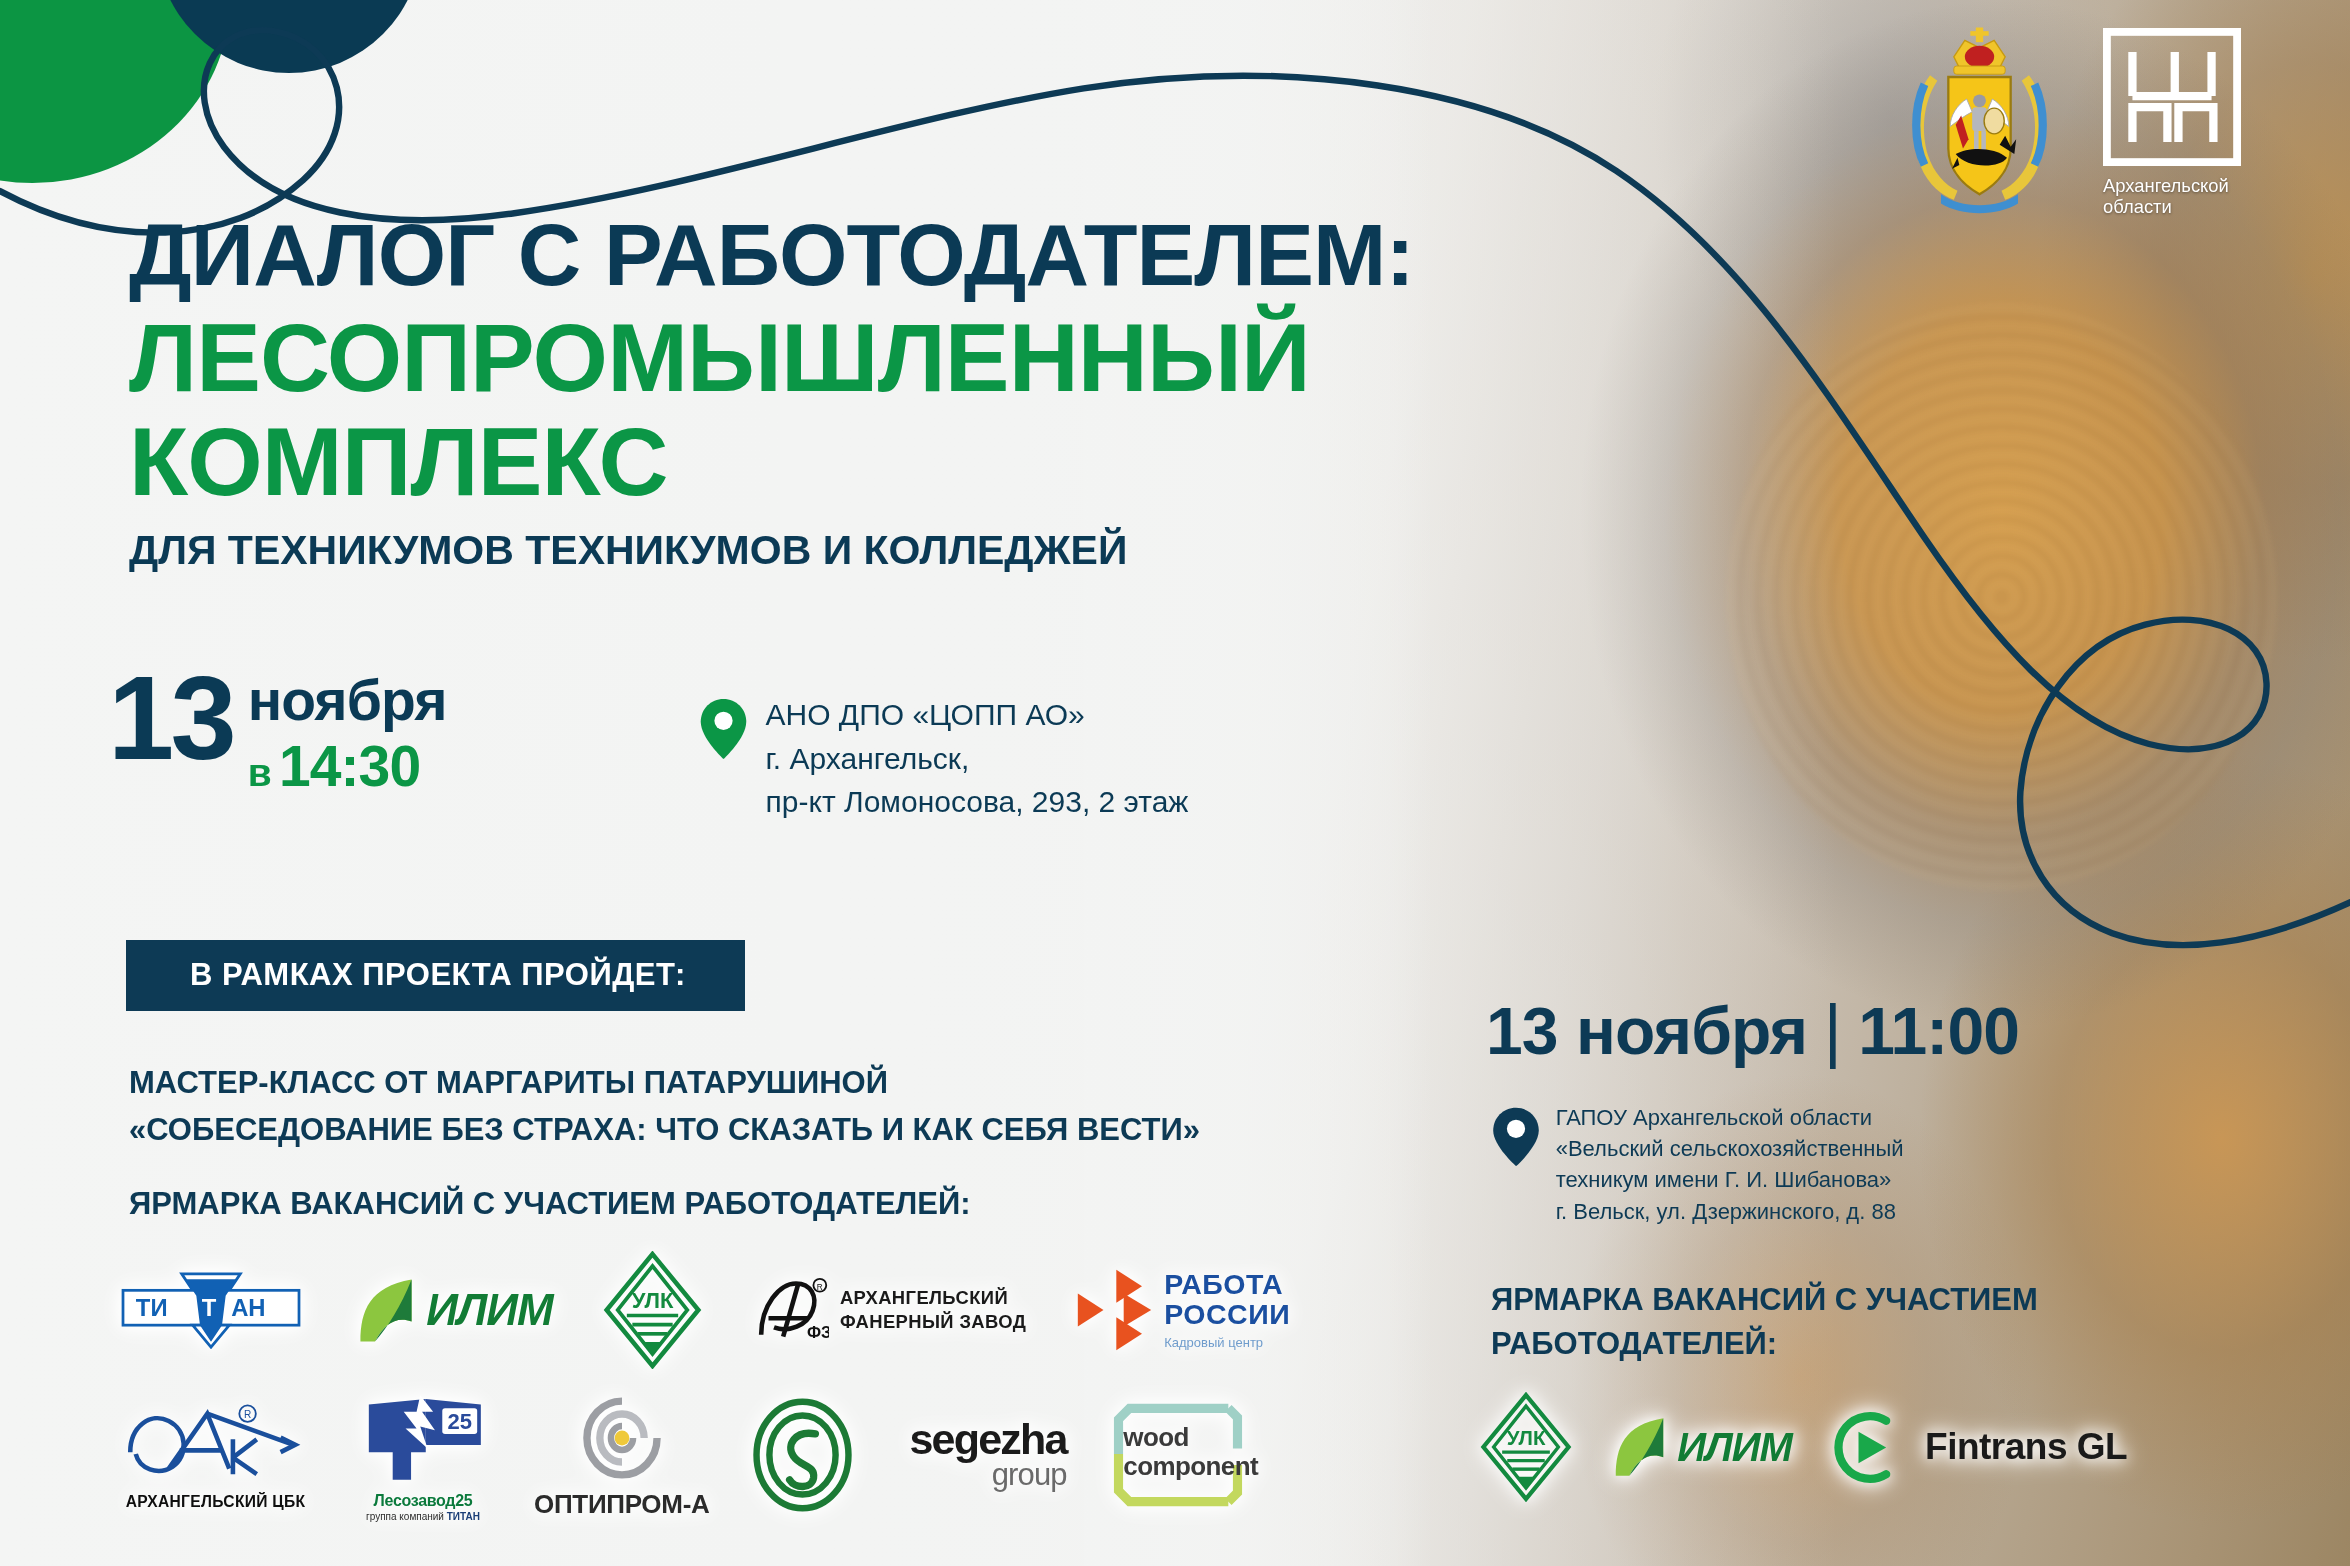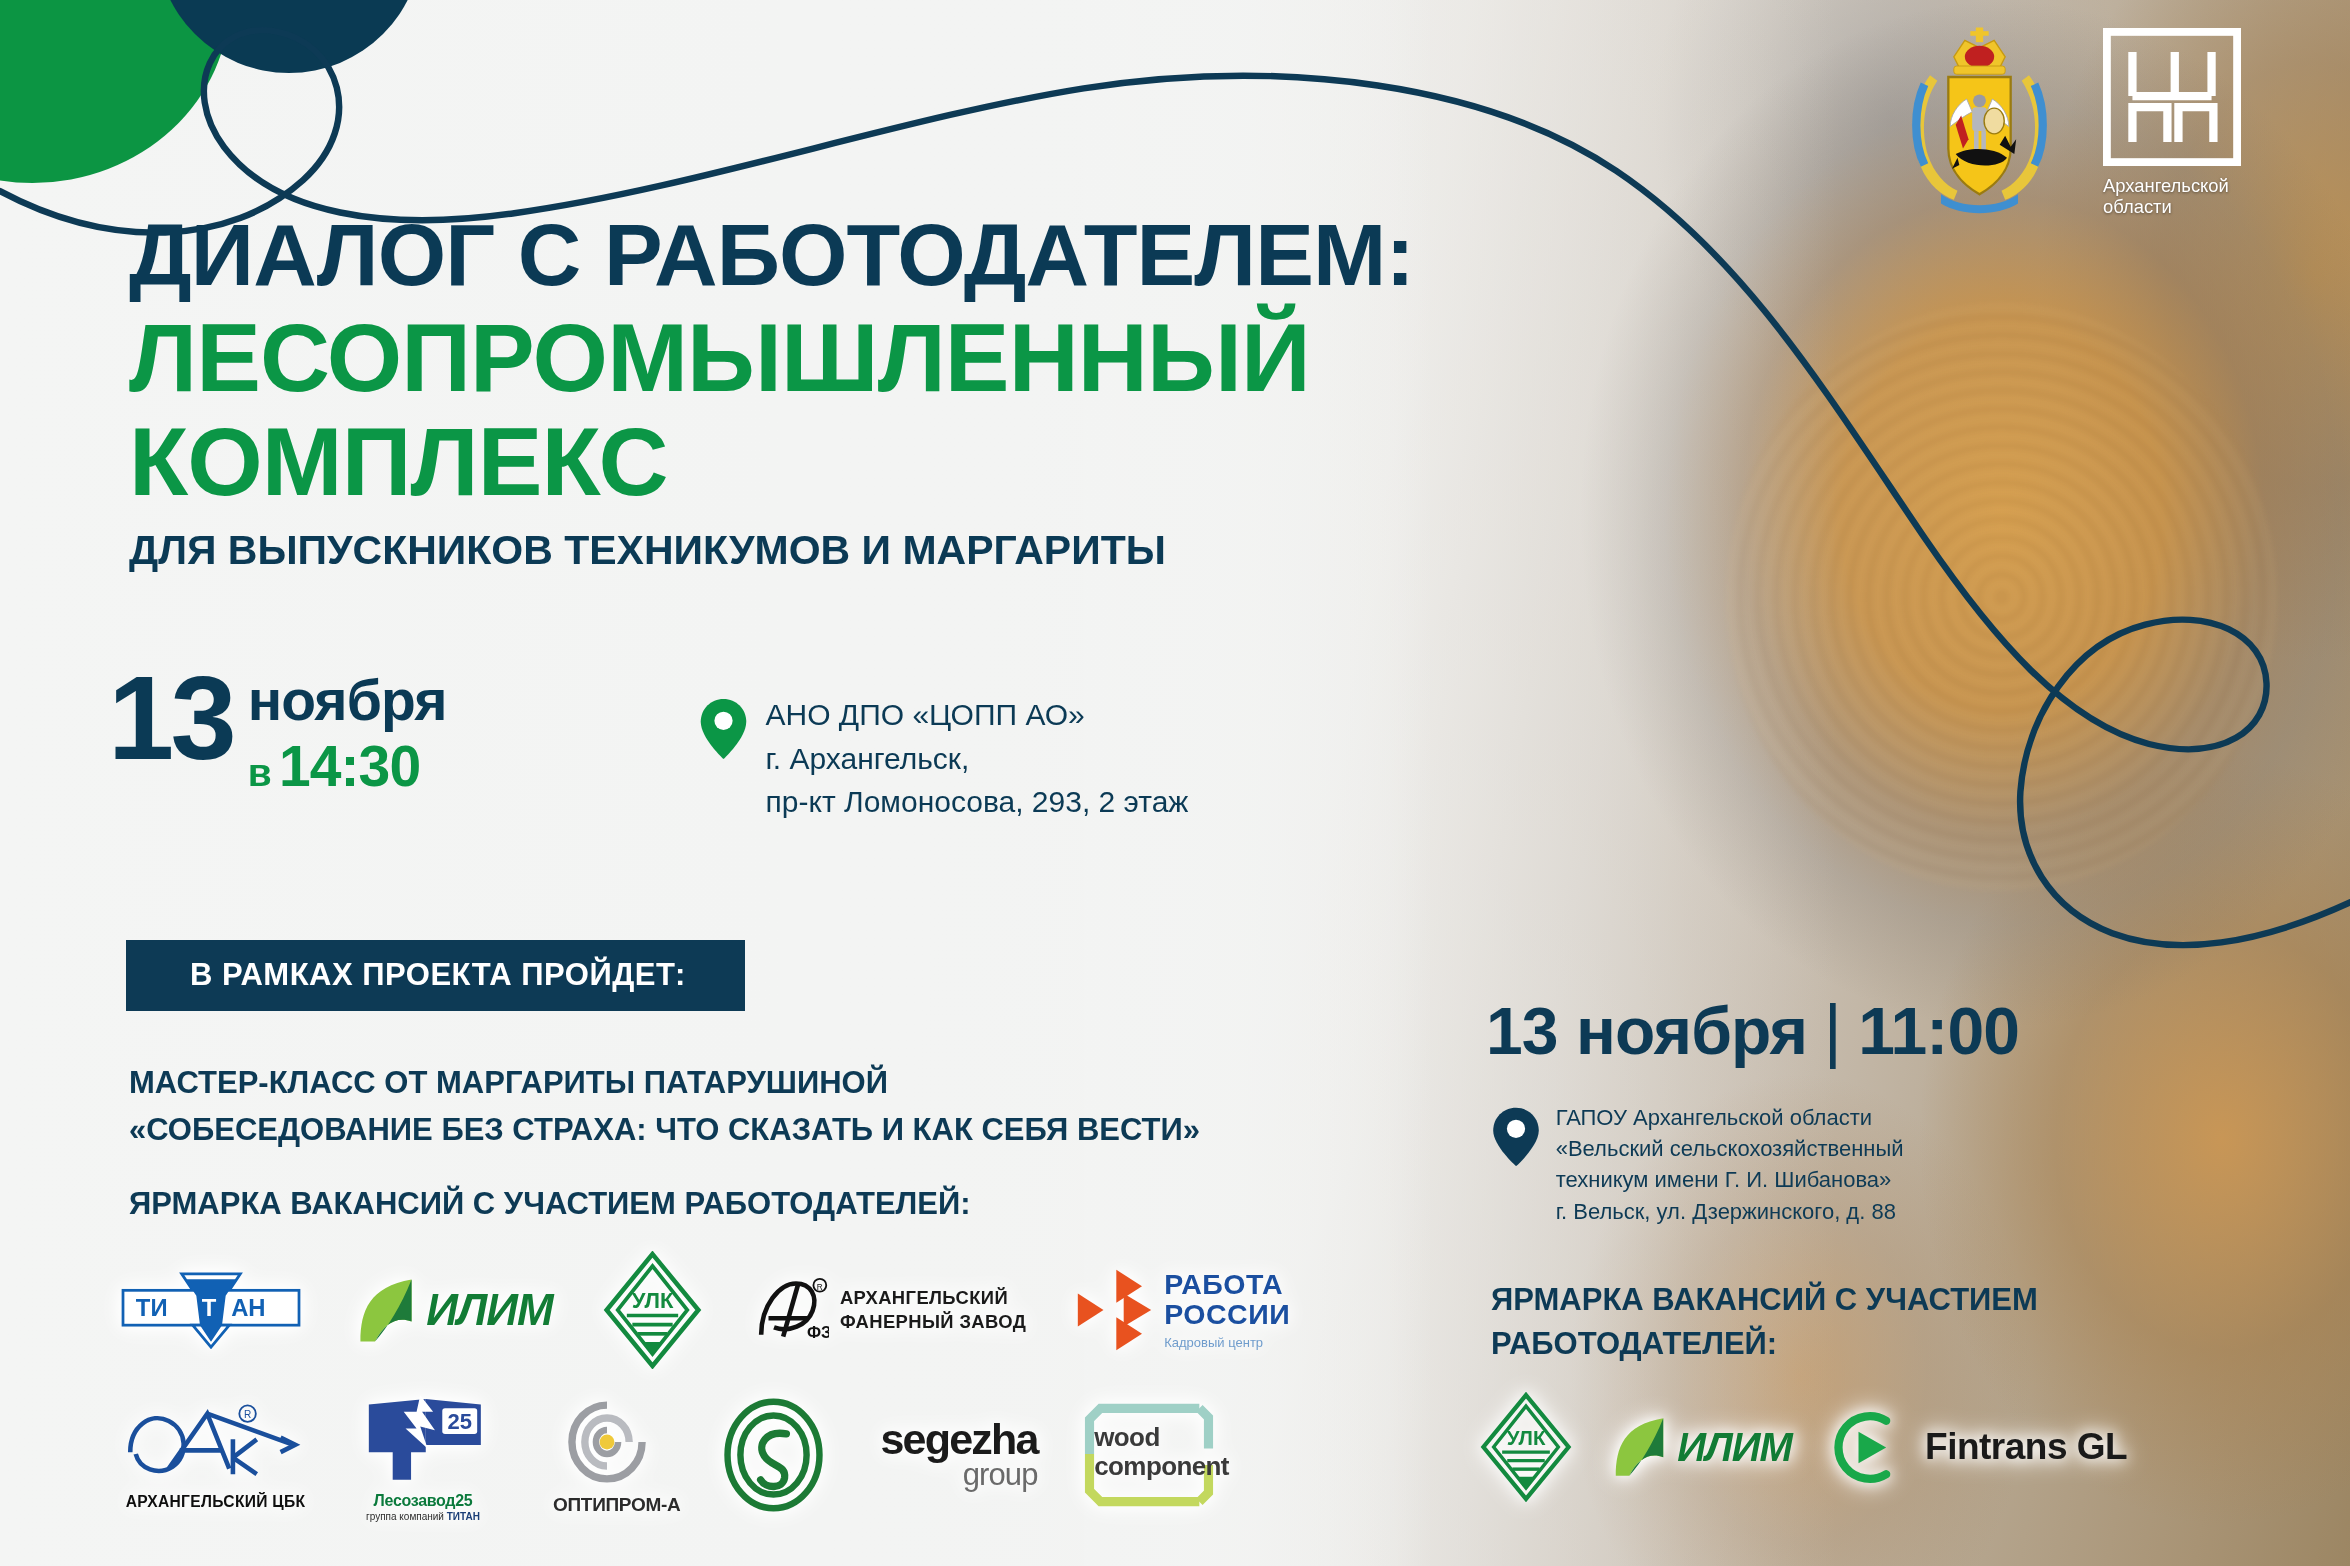--- a/index.html
+++ b/index.html
@@ -115,21 +115,21 @@
   .rr-box{display:flex;align-items:center;gap:0;}
   .rr-txt .a{color:#1b4fa0;font-size:28.5px;font-weight:700;line-height:1.05;letter-spacing:0.5px;}
   .rr-txt .b{color:#6f9ccc;font-size:13px;font-weight:400;margin-top:4.6px;}
   .acbk{display:flex;flex-direction:column;align-items:center;}
   .acbk-cap{color:#0f0f0f;font-size:15.6px;font-weight:700;margin-top:5.5px;letter-spacing:0.3px;}
   .lz{display:flex;flex-direction:column;align-items:center;}
   .lz-cap{color:#0b7a3c;font-size:16px;font-weight:700;margin-top:2.8px;letter-spacing:-0.3px;}
   .lz-sub{color:#2d2d2d;font-size:10px;margin-top:0.9px;}
   .lz-sub b{color:#1b3e77;}
   .opti{display:flex;flex-direction:column;align-items:center;}
-  .opti-cap{color:#2b2b2b;font-size:19px;font-weight:700;margin-top:3.7px;letter-spacing:-0.3px;margin-left:19px;}
+  .opti-cap{color:#2b2b2b;font-size:26px;font-weight:700;margin-top:3.7px;letter-spacing:-0.3px;}
   .seg{display:flex;align-items:center;gap:11px;}
   .seg-txt .a{color:#1b1b1b;font-size:43px;font-weight:700;letter-spacing:-1.8px;line-height:.92;margin-left:44px;}
   .seg-txt .b{color:#6a6a6a;font-size:31px;font-weight:400;letter-spacing:-0.9px;text-align:right;line-height:1;}
   .wc{position:relative;width:138px;height:108px;}
   .wc-txt{position:absolute;left:14.7px;top:22px;color:#3a3a3a;font-size:26px;font-weight:700;line-height:1.12;letter-spacing:-0.6px;}
   .ftr{display:flex;align-items:center;gap:13px;}
   .ftr-txt{color:#1a1a1a;font-size:37px;font-weight:700;letter-spacing:-0.5px;}
 </style>
 </head>
 <body>
@@ -191,21 +191,21 @@
     <div class="copp-cap">
       <div>Архангельской</div>
       <div>области</div>
     </div>
   </div>
 
   <div class="title">
     <div class="t-line1">ДИАЛОГ С РАБОТОДАТЕЛЕМ:</div>
     <div class="t-line2">ЛЕСОПРОМЫШЛЕННЫЙ</div>
     <div class="t-line3">КОМПЛЕКС</div>
-    <div class="t-sub">ДЛЯ ВЫПУСКНИКОВ ТЕХНИКУМОВ И МАРГАРИТЫ</div>
+    <div class="t-sub">ДЛЯ ТЕХНИКУМОВ ТЕХНИКУМОВ И КОЛЛЕДЖЕЙ</div>
   </div>
 
   <div class="datewrap">
     <div class="big-day">13</div>
     <div class="dm">
       <div class="month">ноября</div>
       <div class="time-row">
         <span class="time-v">в</span>
         <span class="time-t">14:30</span>
       </div>

